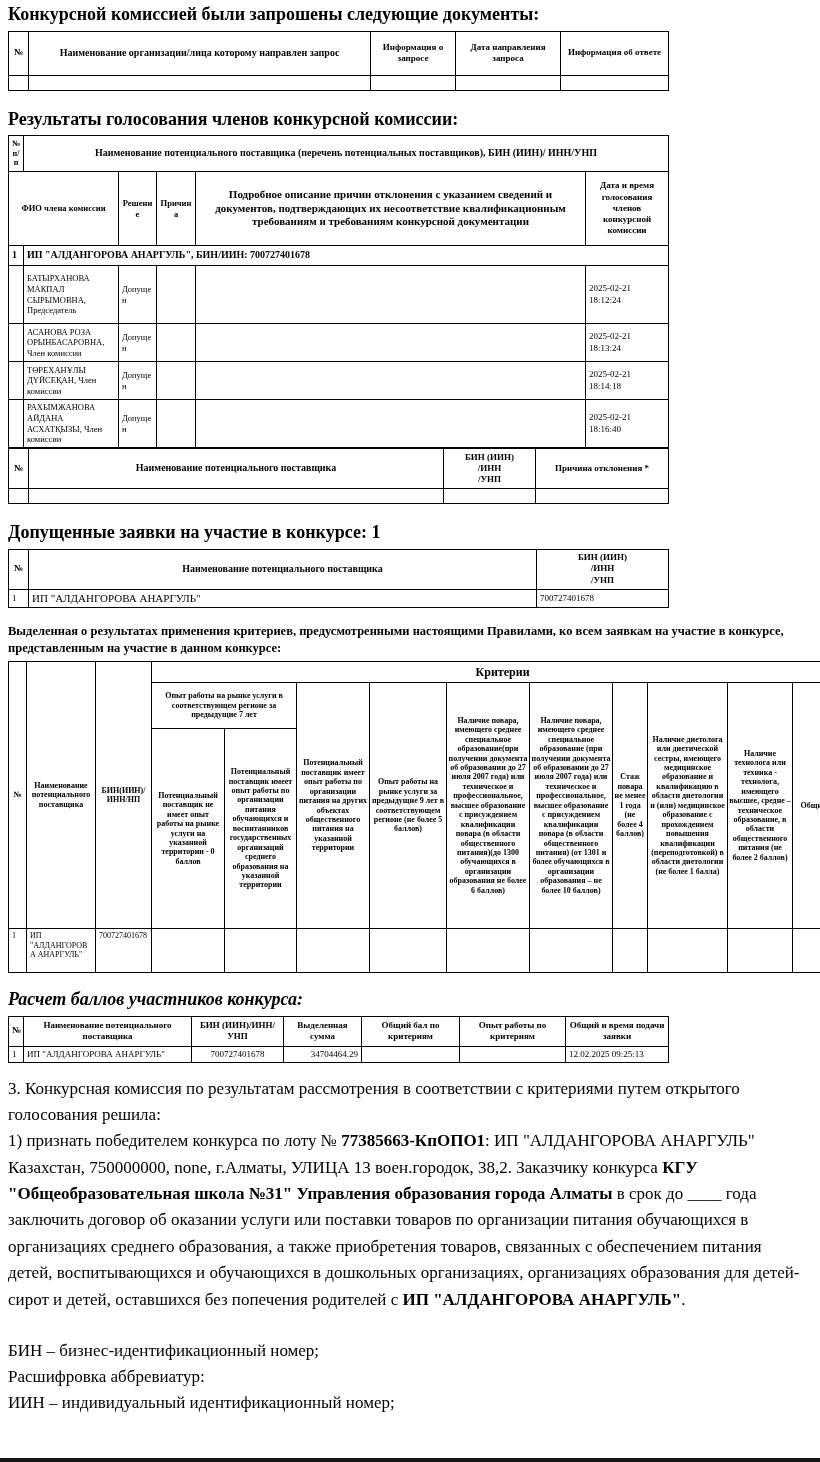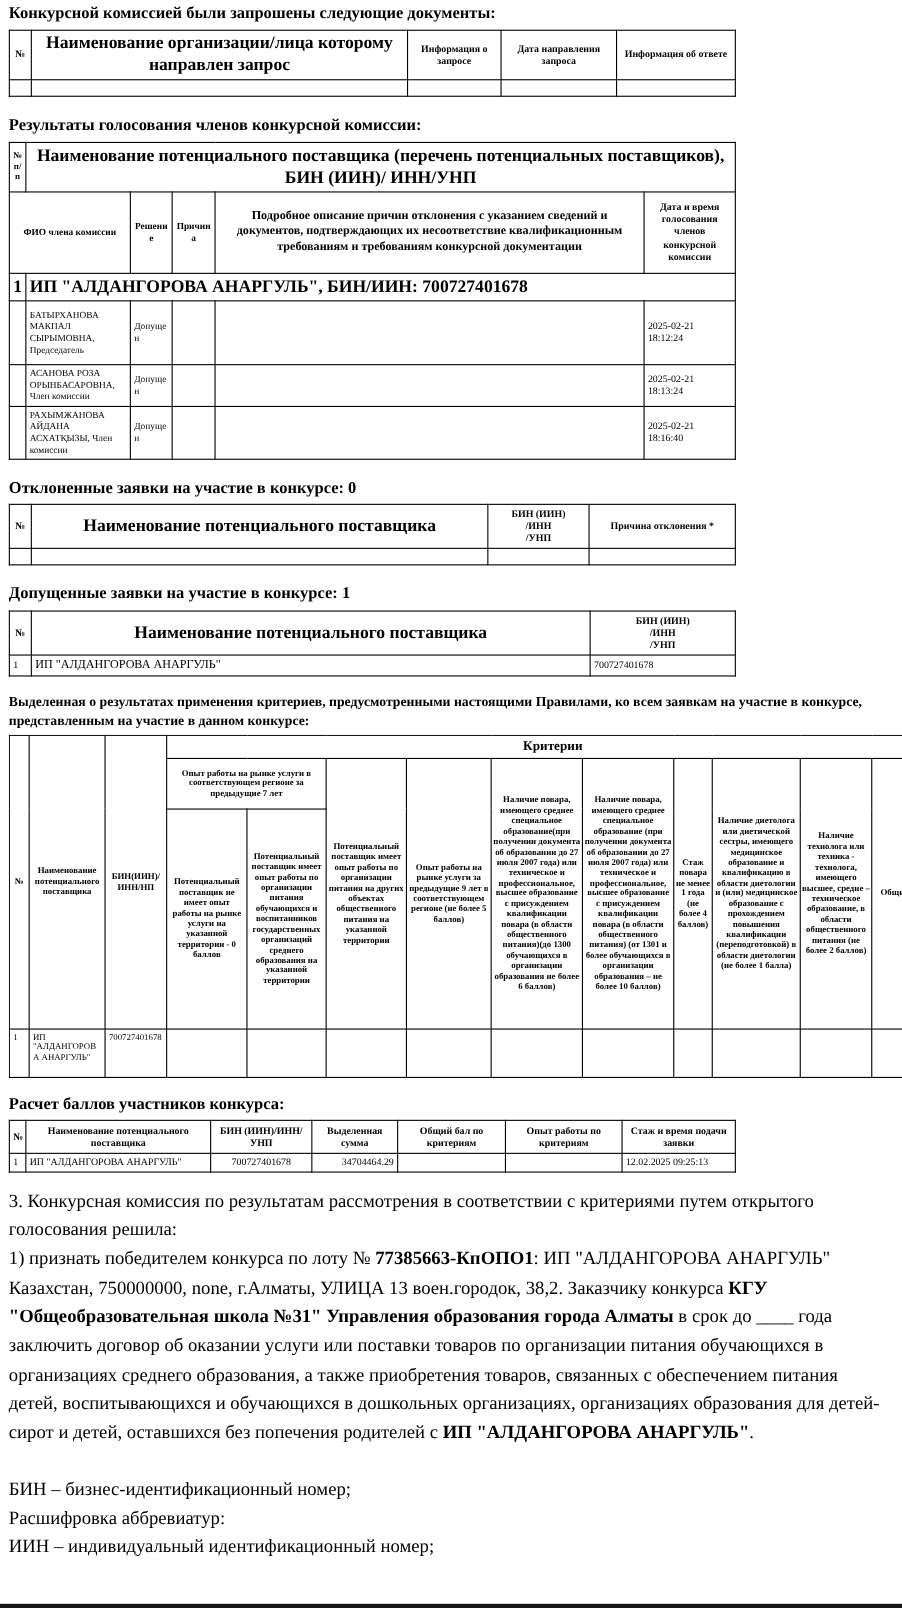--- a/index.html
+++ b/index.html
@@ -5,38 +5,38 @@
   * { box-sizing: border-box; }
   html,body { margin:0; padding:0; }
   body {
     width: 820px; height: 1462px;
     background: #ffffff; color:#000;
     font-family: "Liberation Serif", "DejaVu Serif", serif;
     overflow: hidden; position: relative;
   }
   .page { padding: 3px 8px 0 8px; }
 
-  .sec-title { font-weight: bold; font-size: 15px; margin: 0 0 5px 0; line-height:1.25; }
-  .mt16 { margin-top: 15px; }
+  .sec-title { font-weight: bold; font-size: 18px; margin: 0 0 5px 0; line-height:1.25; }
+  .mt16 { margin-top: 15px; font-style: italic; }
   .mt18 { margin-top: 17px; font-family: Liberation Serif, serif; }
 
   table.t { border-collapse: collapse; table-layout: fixed; }
   table.t th, table.t td {
     border: 1.5px solid #000;
     padding: 2px 3px;
     vertical-align: middle;
     overflow: hidden;
     word-wrap: break-word;
   }
   table.t th { font-weight: bold; text-align: center; }
   .fs8  { font-size: 8px;  line-height: 1.2; }
   .fs85 { font-size: 8.5px;line-height: 1.25; }
   .fs9  { font-size: 9px;  line-height: 1.25; }
   .fs11 { font-size: 11px; line-height: 1.25; }
-  .fs12 { font-size: 16px; line-height: 1.25; }
+  .fs12 { font-size: 10px; line-height: 1.25; }
   td.data { vertical-align: top; text-align: left; }
   .pre { white-space: pre-line; }
 
   
   .clip { width: 812px; overflow: hidden; }
   table.crit th { font-size: 8px; line-height: 1.18; padding: 2px 1px; }
   table.crit td { font-size: 8px; line-height: 1.2; vertical-align: top; text-align: left; }
 
   .intro { font-weight: bold; font-size: 12.5px; line-height: 1.35; width: 806px; margin: 15px 0 4px 0; }
 
@@ -114,32 +114,39 @@
       <td class="data fs9">2025-02-21 18:12:24</td>
     </tr>
     <tr style="height:38px">
       <td class="data fs85"></td>
       <td class="data fs85">АСАНОВА РОЗА ОРЫНБАСАРОВНА, Член комиссии</td>
       <td class="data fs85">Допущен</td>
       <td class="data fs85"></td>
       <td class="data fs85"></td>
       <td class="data fs9">2025-02-21 18:13:24</td>
     </tr>
+    <tr style="height:38px">
+      <td class="data fs85"></td>
+      <td class="data fs85">ТӨРЕХАНҰЛЫ ДҮЙСЕҚАН, Член комиссии</td>
+      <td class="data fs85">Допущен</td>
+      <td class="data fs85"></td>
+      <td class="data fs85"></td>
+      <td class="data fs9">2025-02-21 18:14:18</td>
+    </tr>
     <tr style="height:48px">
       <td class="data fs85"></td>
       <td class="data fs85">РАХЫМЖАНОВА АЙДАНА АСХАТҚЫЗЫ, Член комиссии</td>
       <td class="data fs85">Допущен</td>
       <td class="data fs85"></td>
       <td class="data fs85"></td>
       <td class="data fs9">2025-02-21 18:16:40</td>
     </tr>
   </tbody>
     </table>
 
-  <div class="sec-title mt18">Отклоненные заявки на участие в конкурсе: 0</div>
   <table class="t" style="width:660px">
     <colgroup>
         <col style="width:20px">
         <col style="width:415px">
         <col style="width:92px">
         <col style="width:133px">
       </colgroup>
     <tbody>
         <tr style="height:40px">
       <th class="fs9">№</th>
@@ -252,21 +259,21 @@
         <col style="width:103px">
       </colgroup>
     <tbody>
         <tr style="height:30px">
       <th class="fs9">№</th>
       <th class="fs9">Наименование потенциального поставщика</th>
       <th class="fs9">БИН (ИИН)/ИНН/ УНП</th>
       <th class="fs9">Выделенная сумма</th>
       <th class="fs9">Общий бал по критериям</th>
       <th class="fs9">Опыт работы по критериям</th>
-      <th class="fs9">Стаж и время подачи заявки</th>
+      <th class="fs9">Общий и время подачи заявки</th>
     </tr>
     <tr style="height:16px">
       <td class="data fs9">1</td>
       <td class="data fs9">ИП "АЛДАНГОРОВА АНАРГУЛЬ"</td>
       <td class="fs9" style="text-align:center">700727401678</td>
       <td class="fs9" style="text-align:right">34704464.29</td>
       <td class="data fs9"></td>
       <td class="data fs9"></td>
       <td class="data fs9">12.02.2025 09:25:13</td>
     </tr>

